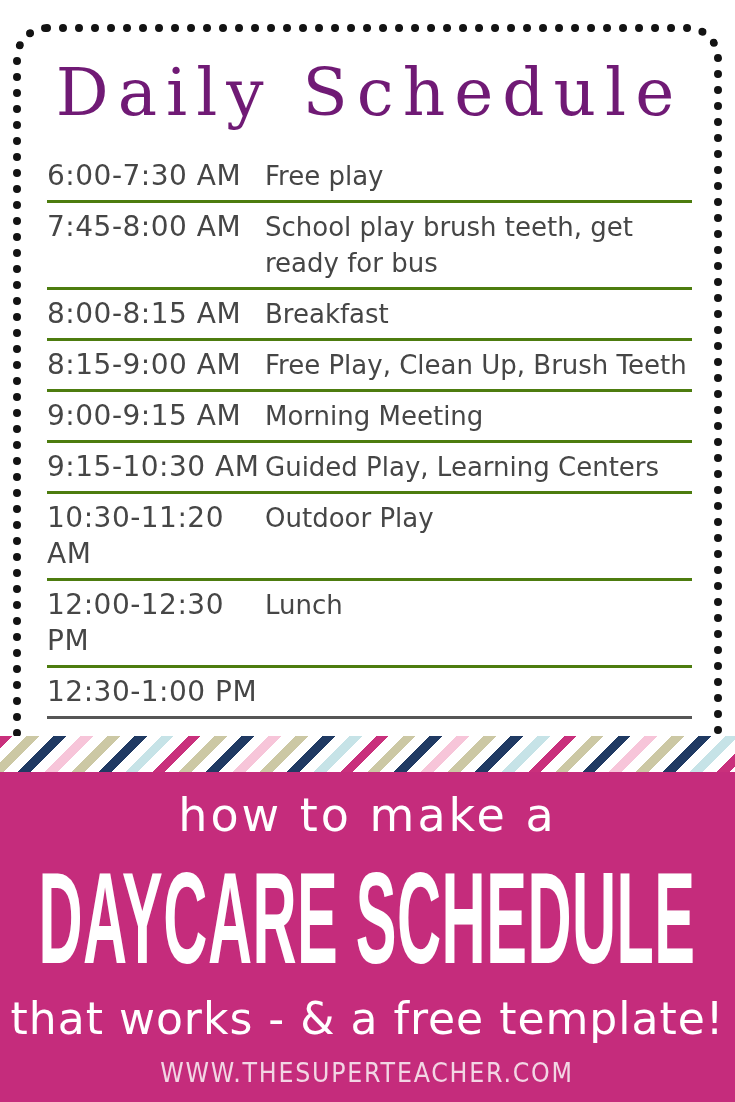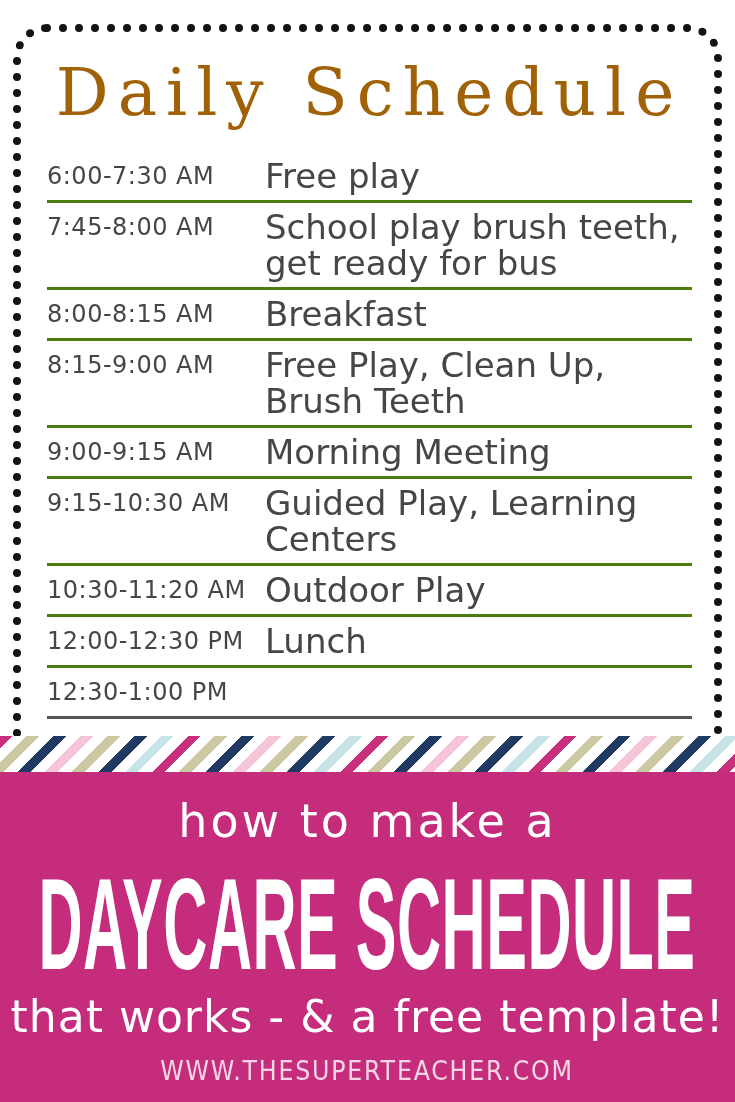--- a/index.html
+++ b/index.html
@@ -25,36 +25,36 @@
     border: 8px dotted #131313;
     border-radius: 34px;
     box-sizing: border-box;
     padding: 10px 22px 0 26px;
   }
   .schedule-title {
     font-family: "DejaVu Serif", serif;
     font-size: 66px;
     letter-spacing: 9px;
     text-align: center;
-    color: #a16207;
+    color: #701a75;
     line-height: 78px;
     margin-top: 12px;
     white-space: nowrap;
   }
   .rows { margin-top: 20px; border-bottom: 3px solid #565656; }
   .row { display: flex; padding: 6px 0 6px; }
   .row + .row { border-top: 3px solid #4d7c0f; }
   .cell-time {
     flex: none; width: 218px;
-    font-size: 24px; line-height: 36px;
+    font-size: 28px; line-height: 36px;
     color: #464646; letter-spacing: 0.5px;
   }
   .cell-activity {
     flex: 1;
-    font-size: 34px; line-height: 36px;
+    font-size: 26px; line-height: 36px;
     color: #464646;
   }
 
   
   .tape {
     width: 735px; height: 36px;
     background: #ffffff repeating-linear-gradient(135deg,
       #c9307c 0 9px,  #ffffff 9px 19px,
       #ccc8a4 19px 28px, #ffffff 28px 38px,
       #203a63 38px 47px, #ffffff 47px 57px,
@@ -67,36 +67,36 @@
   
   .banner {
     width: 735px; height: 330px;
     background: #c52c7c;
     color: #ffffff;
     display: flex; flex-direction: column; align-items: center;
     text-align: center;
     overflow: hidden;
   }
   .banner-line1 {
-    margin-top: 20px;
+    margin-top: 14px;
     font-size: 46px; line-height: 58px;
     letter-spacing: 3px;
   }
   .banner-title {
     margin-top: 14px;
     font-family: "Liberation Sans", sans-serif;
     font-weight: bold;
     font-size: 130px; line-height: 120px;
     transform: scaleX(0.47);
     transform-origin: center;
     white-space: nowrap;
     letter-spacing: 1px;
   }
   .banner-line3 {
-    margin-top: 6px;
+    margin-top: 14px;
     font-size: 44px; line-height: 54px;
     letter-spacing: 1px;
     white-space: nowrap;
   }
   .banner-url {
     margin-top: 12px;
     font-size: 27px; line-height: 30px;
     letter-spacing: 2px;
     color: #f2d6e4;
     transform: scaleX(0.88);

